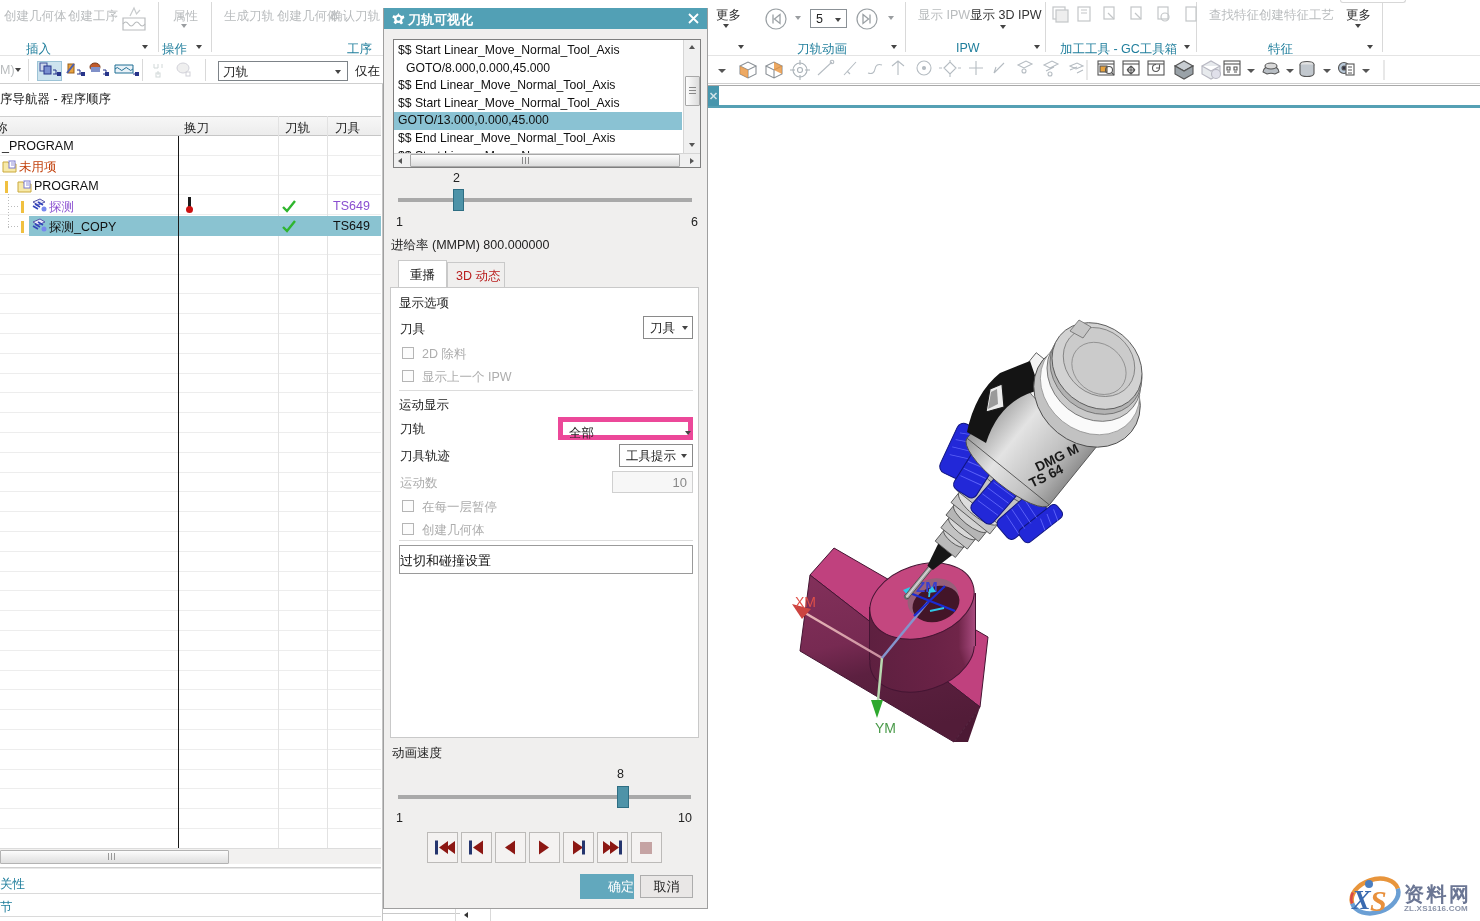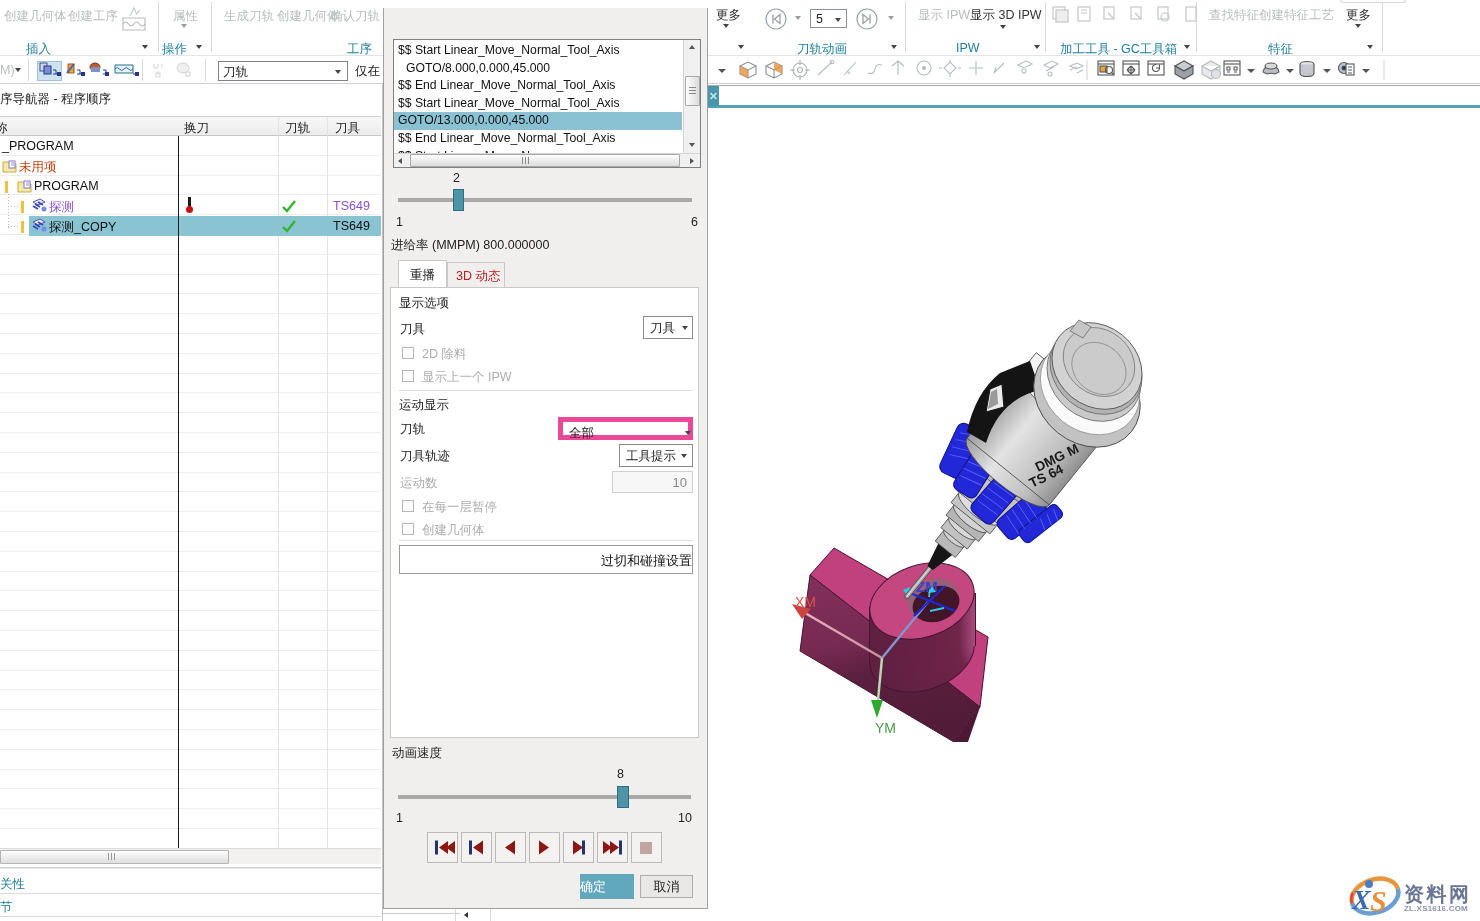--- a/index.html
+++ b/index.html
@@ -450,20 +450,30 @@
   </g>
   <circle cx="1369" cy="884" r="4" fill="#4a7ec0"></circle>
   <text x="1352" y="909" font-size="28" font-style="italic" font-family="Liberation Serif" fill="#3a6ab0" font-weight="bold">X</text>
   <text x="1370" y="911" font-size="30" font-style="italic" font-family="Liberation Serif" fill="#e8903c" font-weight="bold">S</text>
   <text x="1404" y="901" font-size="20" font-weight="bold" fill="#6b7694" font-family="Liberation Sans" letter-spacing="2.5">资料网</text>
   <text x="1404" y="911" font-size="8" font-weight="bold" fill="#8a93a8" font-family="Liberation Sans" letter-spacing="0.2">ZL.XS1616.COM</text>
 </svg>
 
 <div class="ab" id="dlg" style="left:383px;top:8px;width:325px;height:901px;background:#f0efee;border:1px solid #9f9f9f;border-top:none;z-index:50">
 
+  <div class="ab" style="left:0;top:0;width:323px;height:21px;background:#52a0b5">
+    <svg class="ab" style="left:7px;top:3px" width="15" height="15" viewBox="0 0 15 15">
+        <path d="M7.5 2 L8.6 4.0 a3.8 3.8 0 0 1 1.8 1.0 L12.8 4.6 L13.4 7 L11.4 8.2 a3.8 3.8 0 0 1 -0.4 2.0 L12.2 12 L10 13.4 L8.3 11.8 a3.8 3.8 0 0 1 -2.1 -0.1 L4.5 13.2 L2.5 11.6 L3.7 9.6 a3.8 3.8 0 0 1 -0.6 -2.0 L1.3 6.4 L2.3 4.2 L4.7 4.7 a3.8 3.8 0 0 1 1.7 -1.0 Z" fill="#fff"></path>
+        <circle cx="7.5" cy="7.7" r="2" fill="#52a0b5"></circle>
+      </svg>
+    <span class="ab" style="left:24px;top:3px;font-size:13px;color:#fff;font-weight:bold">刀轨可视化</span>
+    <svg class="ab" style="left:303px;top:4px" width="13" height="13" viewBox="0 0 13 13">
+        <path d="M2 2 L11 11 M11 2 L2 11" stroke="#fff" stroke-width="1.8"></path>
+      </svg>
+  </div>
 
   <div class="ab" style="left:9px;top:31px;width:308px;height:129px;background:#fff;border:1px solid #7f7f7f;font-size:12.2px;color:#111;line-height:17.6px;overflow:hidden;padding-top:2px">
     <div style="padding-left:4px;white-space:nowrap">$$ Start Linear_Move_Normal_Tool_Axis</div>
     <div style="padding-left:12px;white-space:nowrap">GOTO/8.000,0.000,45.000</div>
     <div style="padding-left:4px;white-space:nowrap">$$ End Linear_Move_Normal_Tool_Axis</div>
     <div style="padding-left:4px;white-space:nowrap">$$ Start Linear_Move_Normal_Tool_Axis</div>
     <div style="padding-left:4px;white-space:nowrap;background:#8ac2d3;width:288px">GOTO/13.000,0.000,45.000</div>
     <div style="padding-left:4px;white-space:nowrap">$$ End Linear_Move_Normal_Tool_Axis</div>
     <div style="padding-left:4px;white-space:nowrap">$$ Start Linear_Move_Norma</div>
 
@@ -521,21 +531,21 @@
     </div>
     <span class="ab t13" style="left:9px;top:187px;color:#adadad">运动数</span>
     <div class="ab" style="left:221px;top:183px;width:81px;height:22px;background:#f7f7f7;border:1px solid #d0d0d0">
       <span class="ab" style="right:5px;top:3px;font-size:13px;color:#888;position:absolute">10</span>
     </div>
     <div class="ab" style="left:11px;top:212px;width:12px;height:12px;background:#fcfcfc;border:1px solid #b5b5b5"></div>
     <span class="ab t13" style="left:31px;top:211px;color:#adadad">在每一层暂停</span>
     <div class="ab" style="left:11px;top:235px;width:12px;height:12px;background:#fcfcfc;border:1px solid #b5b5b5"></div>
     <span class="ab t13" style="left:31px;top:234px;color:#adadad">创建几何体</span>
     <div class="ab" style="left:8px;top:252px;width:294px;height:1px;background:#dcdcdc"></div>
-    <div class="ab" style="left:8px;top:257px;width:294px;height:29px;background:#fff;border:1px solid #9a9a9a;text-align:right;line-height:29px;font-size:13px;color:#111">过切和碰撞设置</div>
+    <div class="ab" style="left:8px;top:257px;width:294px;height:29px;background:#fff;border:1px solid #9a9a9a;text-align:left;line-height:29px;font-size:13px;color:#111">过切和碰撞设置</div>
   </div>
 
   <div class="ab t13" style="left:8px;top:737px;color:#222">动画速度</div>
   <div class="ab t13" style="left:233px;top:759px;color:#222">8</div>
   <div class="ab" style="left:14px;top:787px;width:293px;height:4px;background:#a9a9a9"></div>
   <div class="ab" style="left:233px;top:778px;width:12px;height:22px;background:#4e93a8;border:1px solid #2e6e83"></div>
   <div class="ab t13" style="left:12px;top:803px;color:#222">1</div>
   <div class="ab t13" style="left:294px;top:803px;color:#222">10</div>
 
   <div class="ab" id="pbtns" style="left:43px;top:824px">
@@ -560,21 +570,21 @@
       <g fill="#25356e">
         <rect x="8" y="8.5" width="3" height="14"></rect>
           <rect x="42" y="8.5" width="3" height="14"></rect>
         <rect x="155" y="8.5" width="3" height="14"></rect>
           <rect x="192" y="8.5" width="3" height="14"></rect>
       </g>
       <rect x="213" y="10" width="12" height="12" fill="#c5a3a3"></rect>
     </svg>
   </div>
 
-  <div class="ab" style="left:196px;top:866px;width:54px;height:25px;background:#62a8bd;text-align:left;line-height:25px;font-size:13px;color:#fff">确定</div>
+  <div class="ab" style="left:196px;top:866px;width:54px;height:25px;background:#62a8bd;text-align:right;line-height:25px;font-size:13px;color:#fff">确定</div>
   <div class="ab" style="left:256px;top:867px;width:53px;height:23px;background:#e9e7e6;border:1px solid #adadad;text-align:center;line-height:21px;font-size:13px;color:#222">取消</div>
 </div>
 <div class="ab" id="understrip" style="left:383px;top:909px;width:325px;height:12px;background:#fff;z-index:60">
   <div class="ab" style="left:0;top:4px;width:77px;height:1px;background:#c9c9c9"></div>
   <div class="ab" style="left:72px;top:0;width:1px;height:12px;background:#d9d9d9"></div>
   <div class="ab" style="left:81px;top:3px;width:0;height:0;border-top:3px solid transparent;border-bottom:3px solid transparent;border-right:4px solid #333"></div>
   <div class="ab" style="left:107px;top:0;width:1px;height:12px;background:#d9d9d9"></div>
 </div>
 
 </body></html>

